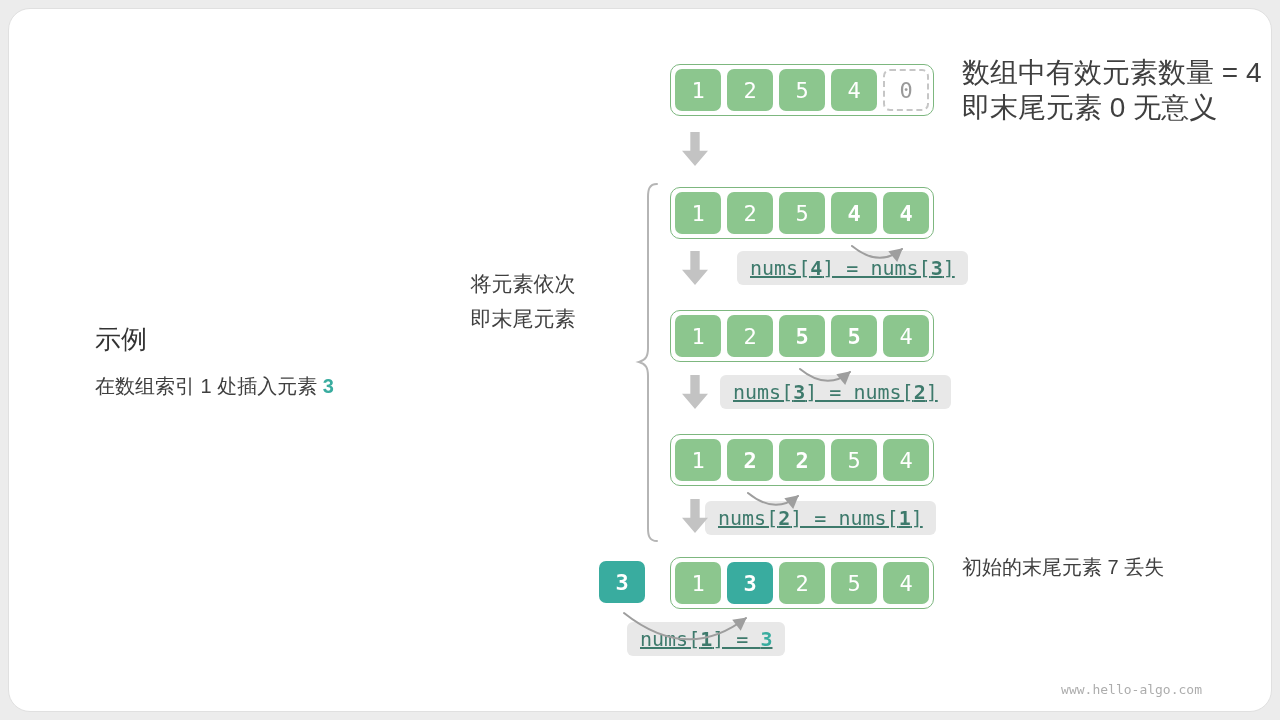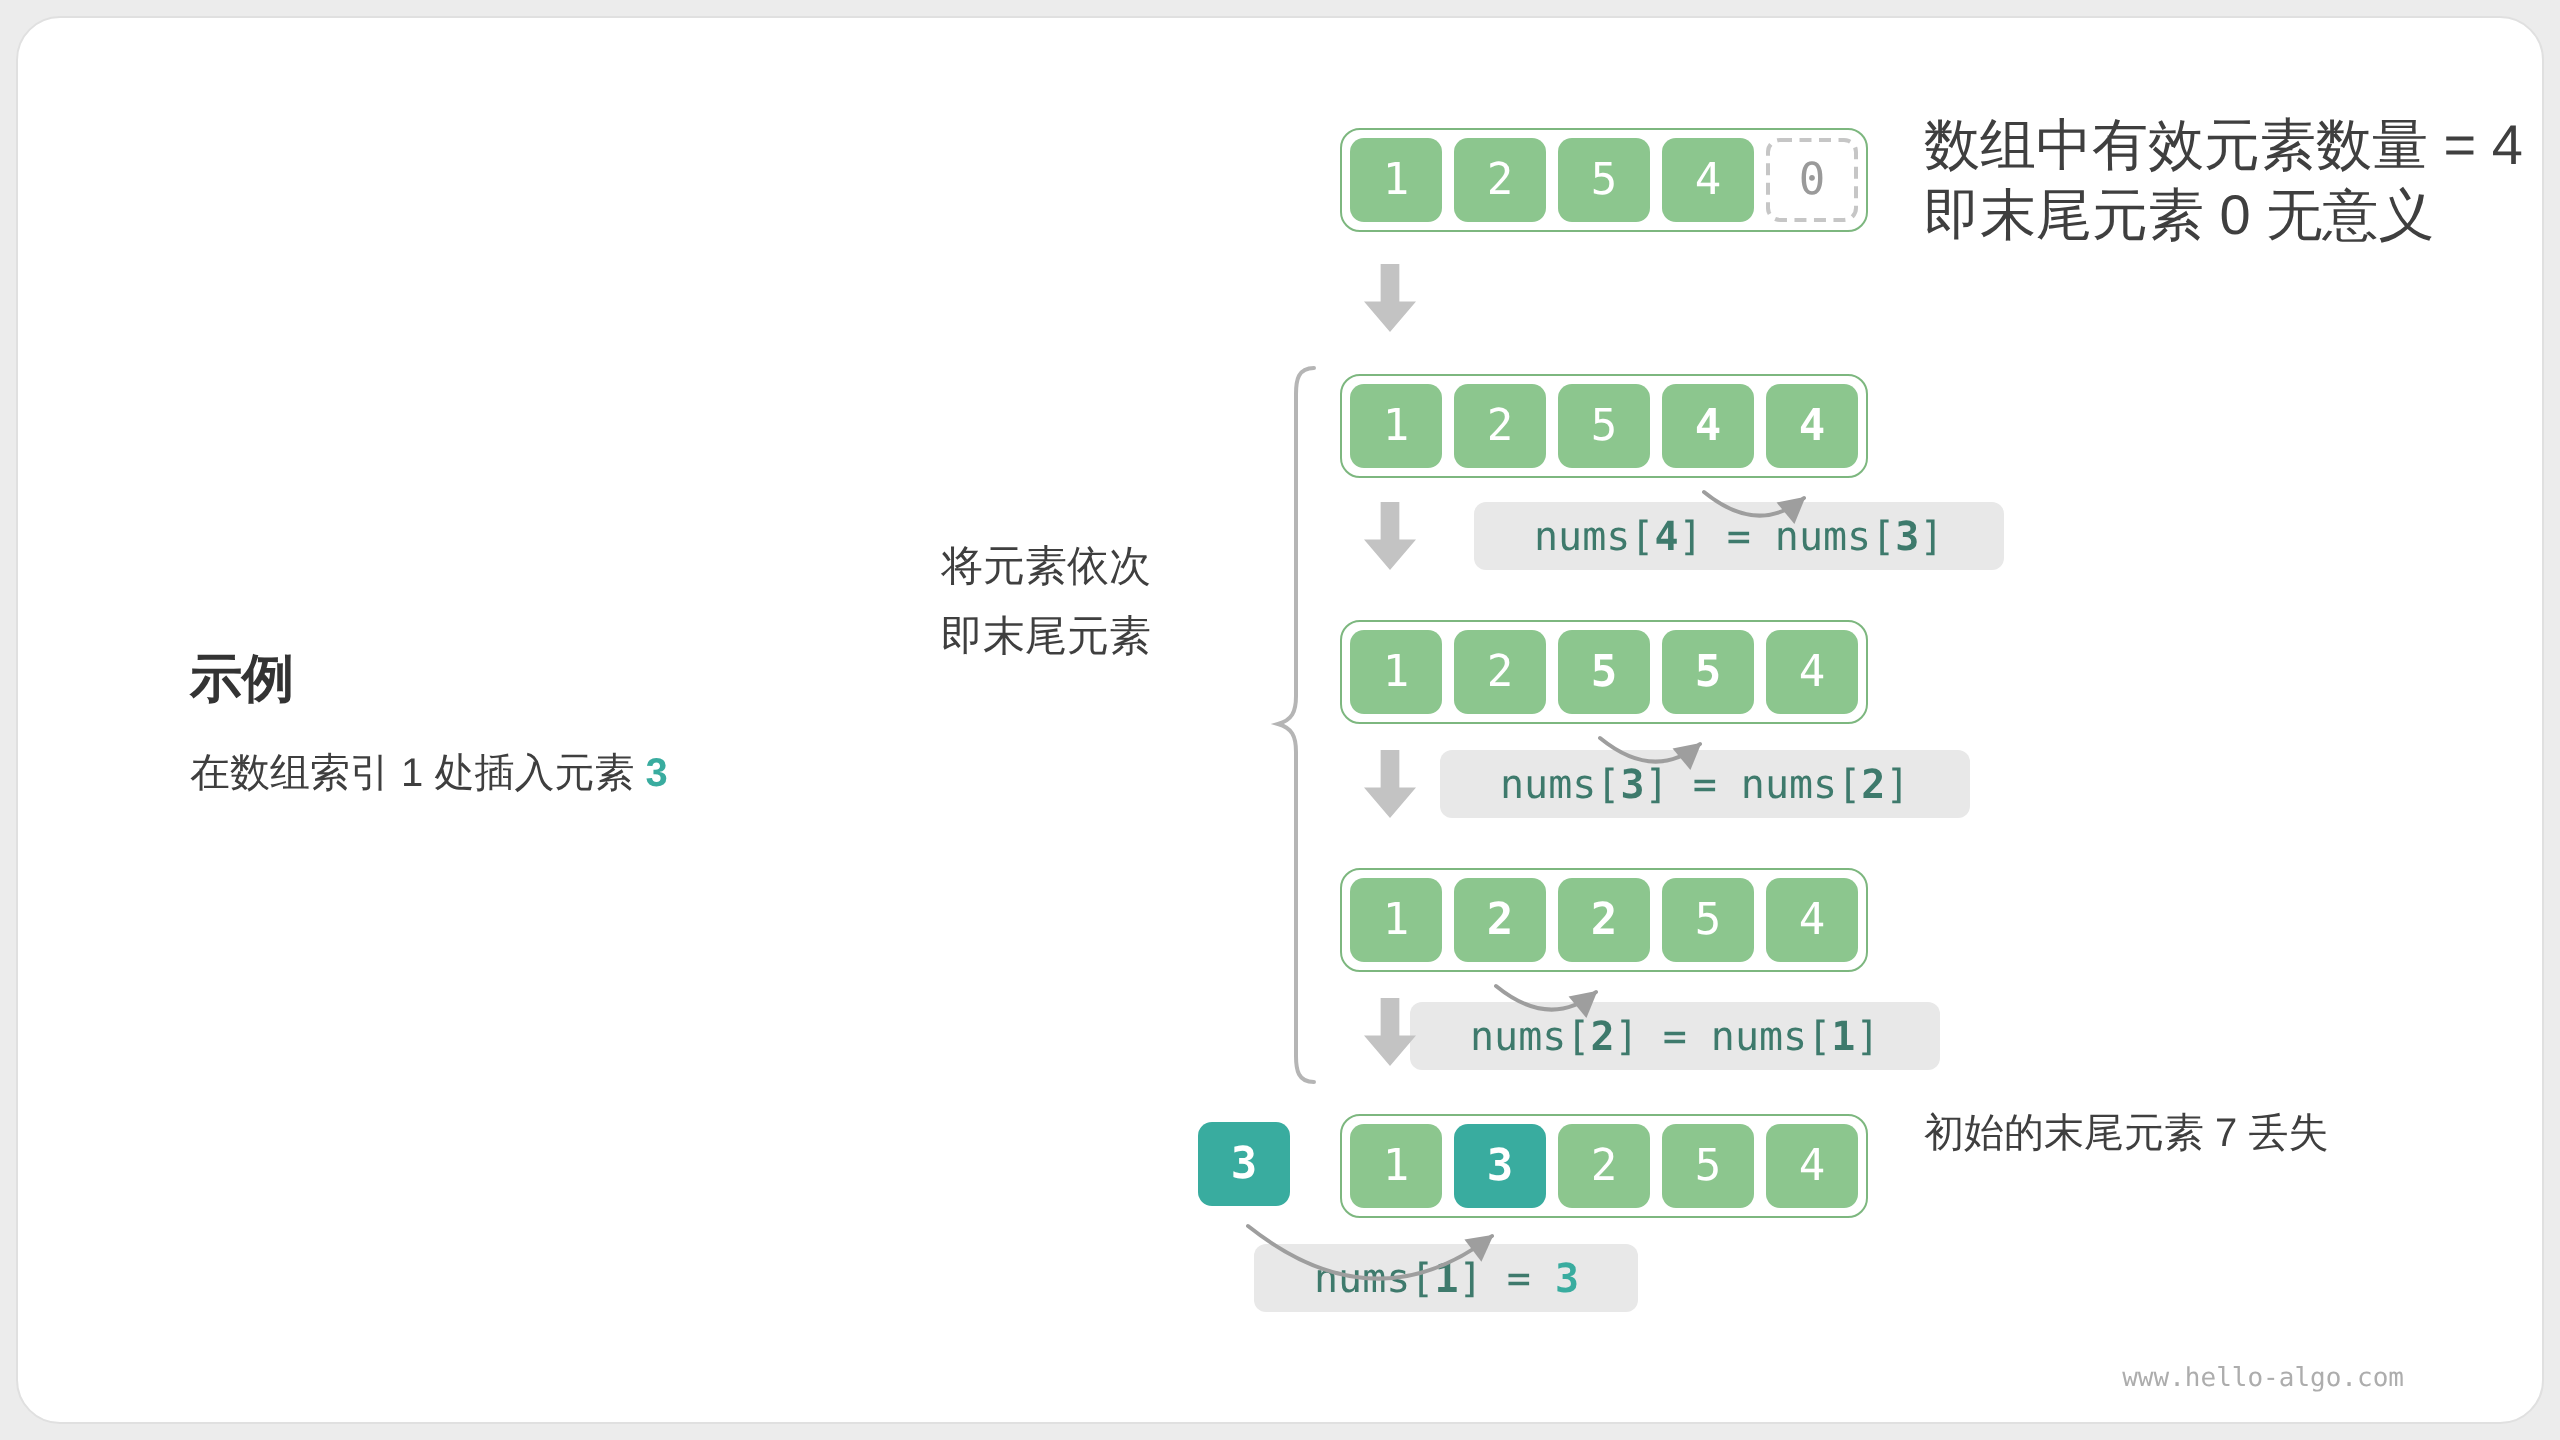--- a/index.html
+++ b/index.html
@@ -37,24 +37,24 @@
   }
   .free-cell {
     position:absolute; left:599px; top:561px; width:46px; height:42px; z-index:2;
     border-radius:7px; background:var(--teal,#39ac9f); color:#fff;
     display:flex; align-items:center; justify-content:center;
     font:700 22px "DejaVu Sans Mono",monospace;
   }
 
   
   .code-label {
-    position:absolute; z-index:1; height:34px; padding:0 30px;
+    position:absolute; z-index:1; height:34px; padding:0 13px;
     display:flex; align-items:center; white-space:pre;
     background:var(--label-bg,#e8e8e8); border-radius:6px;
-    font:400 20px "DejaVu Sans Mono",monospace; color:var(--code,#3e7a6c);
+    font:400 20px "DejaVu Sans Mono",monospace; color:var(--code,#3e7a6c);text-decoration:underline;
   }
   .label2{left:737px; top:251px}
   .label3{left:720px; top:375px}
   .label4{left:705px; top:501px}
   .label5{left:627px; top:622px}
   .seg-bold { font-weight:700; }
   .seg-teal { color:var(--teal,#39ac9f); font-weight:700; }
 
   
   .block-arrow {
@@ -62,21 +62,21 @@
     background:var(--arrow,#c3c3c3);
     clip-path:polygon(32% 0,68% 0,68% 55%,100% 55%,50% 100%,0 55%,32% 55%);
   }
   .ba1{left:682px; top:132px}
   .ba2{left:682px; top:251px}
   .ba3{left:682px; top:375px}
   .ba4{left:682px; top:499px}
 
   
   .example { position:absolute; left:95px; top:322px; }
-  .example-title { font-size:26px; font-weight:700; color:#333; margin-bottom:16px; }
+  .example-title { font-size:26px; font-weight:400; color:#333; margin-bottom:16px; }
   .example-desc { font-size:20px; }
   .side-note {
     position:absolute; left:433px; top:266px; width:180px;
     text-align:center; font-size:21px; line-height:35px;
   }
   .notes-top { position:absolute; left:962px; top:55px; font-size:28px; line-height:35px; }
   .notes-bottom { position:absolute; left:962px; top:550px; font-size:20px; line-height:35px; }
   .watermark {
     position:absolute; right:78px; top:682px;
     font:400 13px "DejaVu Sans Mono",monospace; color:var(--watermark,#adadad);

